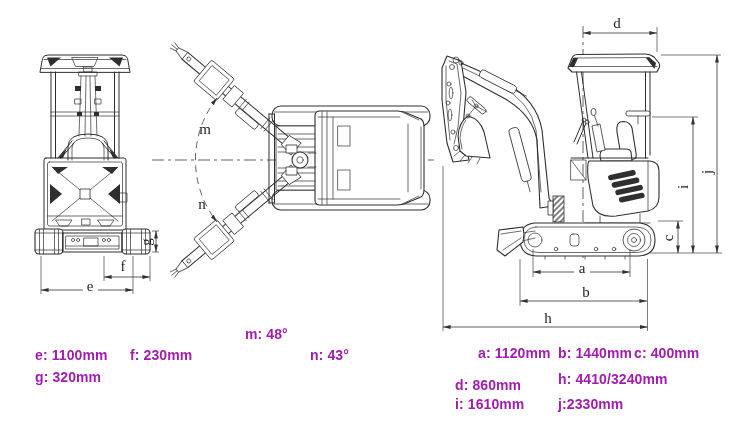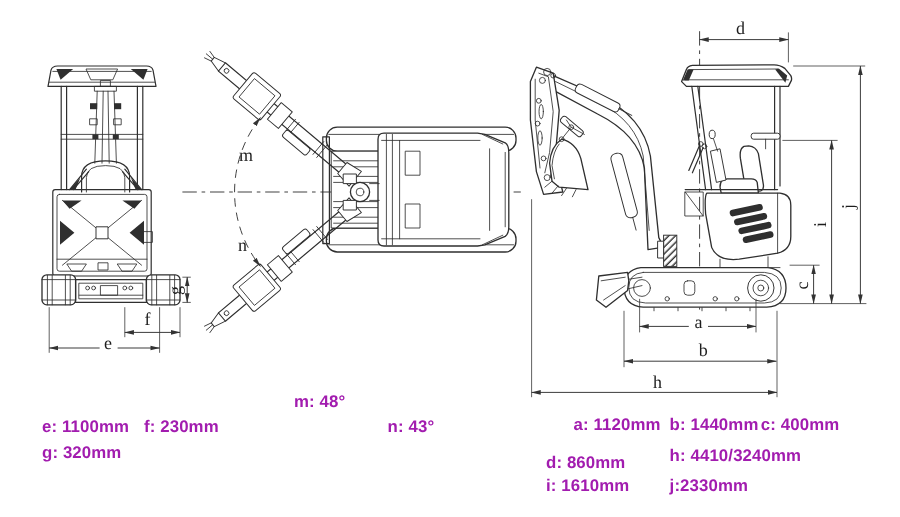--- a/index.html
+++ b/index.html
@@ -290,23 +290,23 @@
     <g>
       <path class="ext" d="M443,166 V331 M647.5,259 V331"></path>
       <line class="dim" x1="443" y1="327" x2="647.5" y2="327" marker-start="url(#arr)" marker-end="url(#arr)"></line>
       <text class="dimtxt" x="548" y="323" text-anchor="middle">h</text>
     </g>
   </g>
 </svg>
 
   <div>
     <span class="legend-item" style="left:35px;top:347px">e: 1100mm</span>
-    <span class="legend-item" style="left:120px;top:347px">f: 230mm</span>
+    <span class="legend-item" style="left:130px;top:347px">f: 230mm</span>
     <span class="legend-item" style="left:245px;top:326px">m: 48°</span>
-    <span class="legend-item" style="left:323px;top:347px">n: 43°</span>
+    <span class="legend-item" style="left:310px;top:347px">n: 43°</span>
     <span class="legend-item" style="left:35px;top:369px">g: 320mm</span>
 
     <span class="legend-item" style="left:478px;top:345px">a: 1120mm</span>
     <span class="legend-item" style="left:558px;top:345px">b: 1440mm</span>
     <span class="legend-item" style="left:634px;top:345px">c: 400mm</span>
     <span class="legend-item" style="left:455px;top:377px">d: 860mm</span>
     <span class="legend-item" style="left:558px;top:371px">h: 4410/3240mm</span>
     <span class="legend-item" style="left:455px;top:396px">i: 1610mm</span>
     <span class="legend-item" style="left:558px;top:396px">j:2330mm</span>
   </div>

